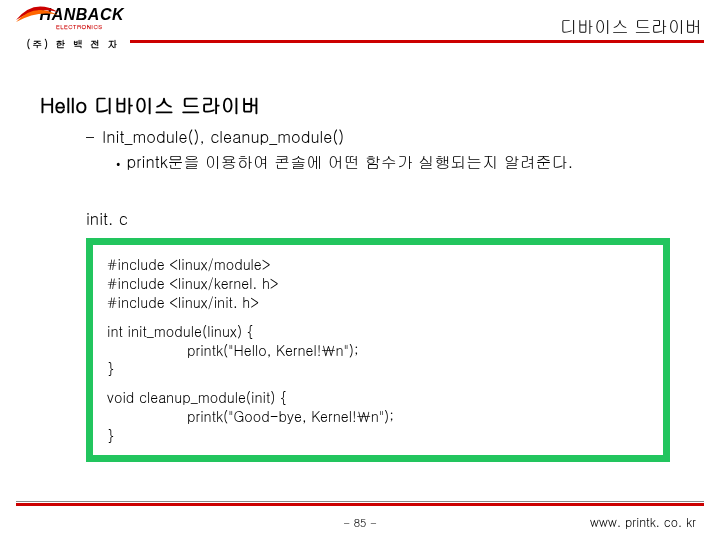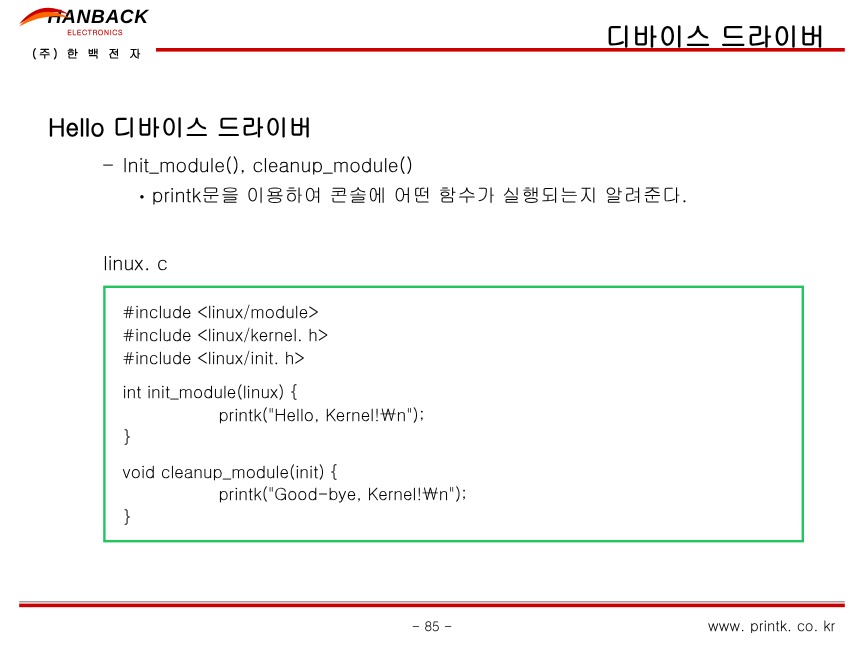--- a/index.html
+++ b/index.html
@@ -6,30 +6,30 @@
   html, body { width: 720px; height: 540px; font-family: "Malgun Gothic", Gulim, sans-serif; background: #fff; color: #000; }
   .page { width: 720px; height: 540px; position: relative; }
   .header { position: relative; height: 60px; }
   .logo { position: absolute; left: 14px; top: 6px; width: 110px; }
   .logo-top { display: flex; align-items: flex-end; }
   .swoosh { width: 42px; height: 18px; position: relative; }
   .swoosh svg { position: absolute; top: -4px; left: 0; }
   .logo-text { font-weight: 900; font-style: italic; font-size: 16px; letter-spacing: 0.5px; color: #000; margin-left: -2px; font-family: Arial, sans-serif; }
   .logo-elec { font-size: 6px; font-weight: bold; letter-spacing: 0.5px; color: #c00; margin-left: 42px; margin-top: -2px; }
   .logo-kr { font-size: 10px; font-weight: bold; letter-spacing: 2px; color: #000; margin-top: 6px; margin-left: 8px; text-align: center; }
-  .header-title { position: absolute; right: 32px; top: 14px; font-size: 22px; font-weight: bold; }
+  .header-title { position: absolute; right: 18px; top: 14px; font-size: 17px; font-weight: normal; }
   .header-line { position: absolute; left: 130px; right: 16px; top: 40px; height: 3px; background: #c00; }
   .body { padding: 30px 40px 0 40px; }
   .h1 { font-size: 20px; font-weight: bold; margin-bottom: 6px; }
   .sub1 { font-size: 16px; margin-left: 46px; margin-bottom: 2px; }
   .sub1 .dash { margin-right: 8px; }
   .sub2 { font-size: 16px; margin-left: 76px; }
   .sub2 .bullet { font-size: 12px; margin-right: 6px; vertical-align: middle; }
   .file-label { font-size: 16px; margin-left: 46px; margin-top: 34px; margin-bottom: 8px; }
-  .code-box { margin-left: 46px; margin-right: 10px; border: 2px solid #22c55e; padding: 10px 14px; font-size: 14px; line-height: 1.35; font-family: "Malgun Gothic", Gulim, sans-serif; }
+  .code-box { margin-left: 46px; margin-right: 10px; border: 7px solid #22c55e; padding: 10px 14px; font-size: 14px; line-height: 1.35; font-family: "Malgun Gothic", Gulim, sans-serif; }
   .code-box .blk { margin-bottom: 10px; }
   .code-box .blk:last-child { margin-bottom: 0; }
   .footer-line { position: absolute; left: 16px; right: 16px; bottom: 34px; height: 3px; background: #c00; }
   .footer-line::before { content: ""; position: absolute; left: 0; top: -2px; width: 100%; height: 1px; background: #888; }
   .page-num { position: absolute; left: 0; right: 0; bottom: 10px; text-align: center; font-size: 11px; }
   .site { position: absolute; right: 24px; bottom: 10px; font-size: 12px; }
   .indent { display: inline-block; width: 80px; }
 </style>
 </head>
 <body>
@@ -56,21 +56,21 @@
 
   <div class="body">
     <div class="h1">Hello 디바이스 드라이버</div>
     <div class="sub1">
       <span class="dash">–</span><span>Init_module(), cleanup_module()</span>
     </div>
     <div class="sub2">
       <span class="bullet">•</span><span>printk문을 이용하여 콘솔에 어떤 함수가 실행되는지 알려준다.</span>
     </div>
 
-    <div class="file-label">linux. c</div>
+    <div class="file-label">init. c</div>
 
     <div class="code-box">
       <div class="blk">
         <div>#include &lt;linux/module&gt;</div>
         <div>#include &lt;linux/kernel. h&gt;</div>
         <div>#include &lt;linux/init. h&gt;</div>
       </div>
       <div class="blk">
         <div>int init_module(linux) {</div>
         <div><span class="indent"></span><span>printk("Hello, Kernel!￦n");</span></div>

